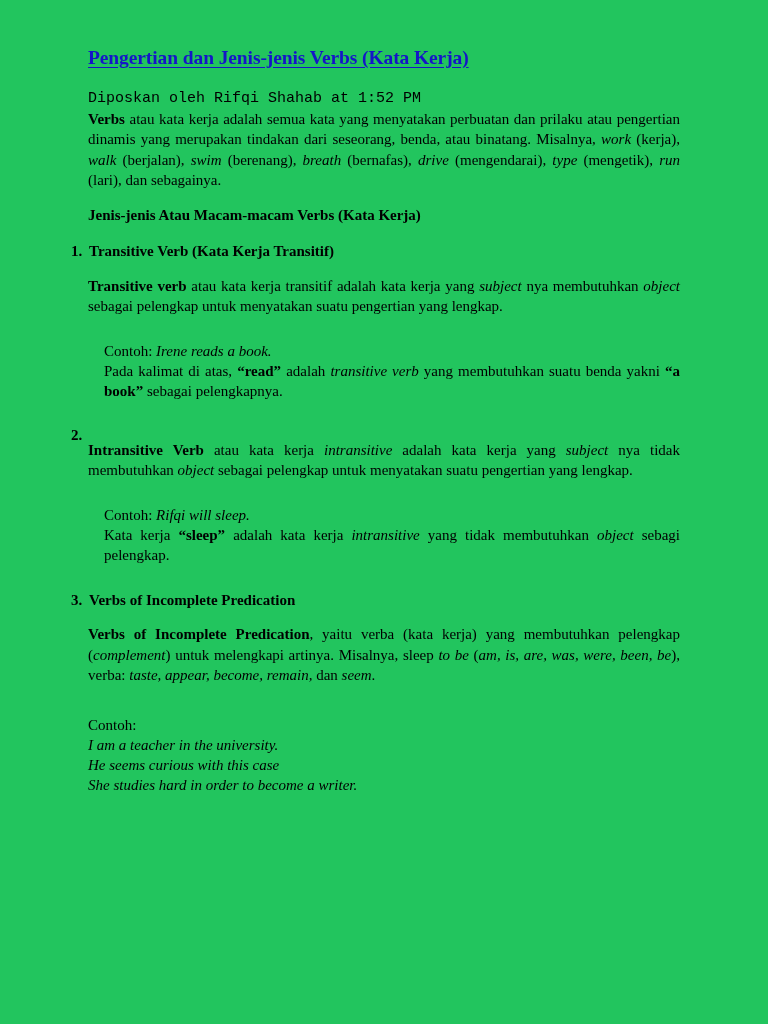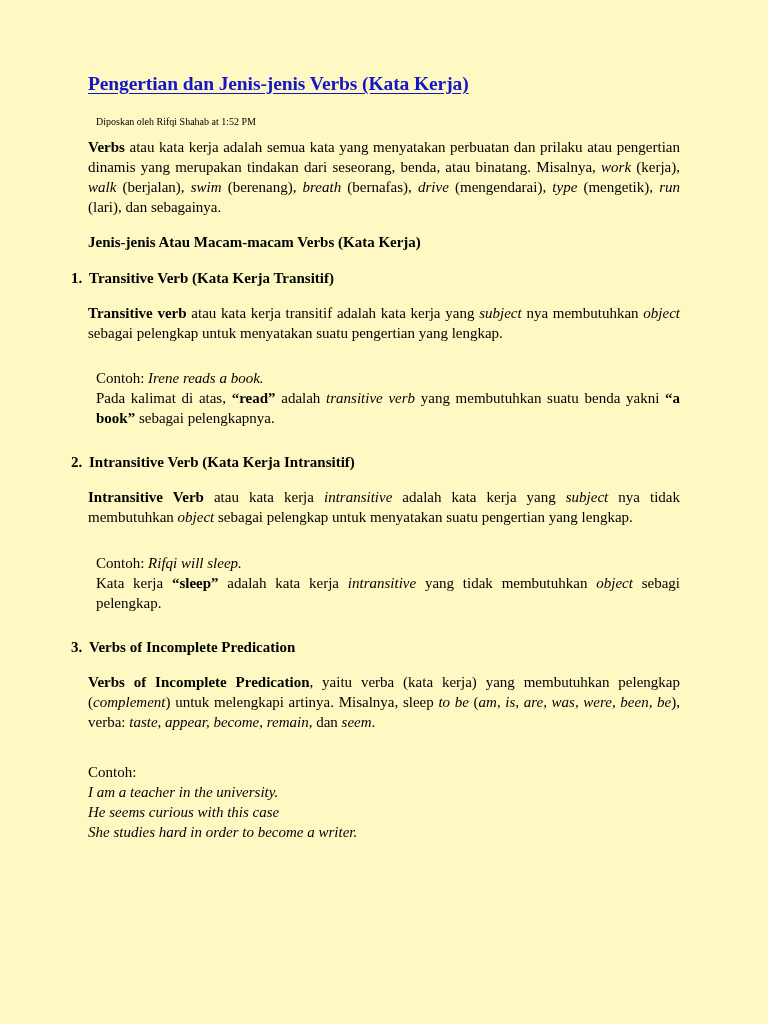--- a/index.html
+++ b/index.html
@@ -11,38 +11,39 @@
     width: 768px;
     height: 1024px;
     font-family: "Liberation Serif", "DejaVu Serif", serif;
     color: #000000;
     overflow: hidden;
   }
   .page {
     position: relative;
     width: 768px;
     height: 1024px;
-    background: #fef9c3;
+    background: #22c55e;
     box-sizing: border-box;
-    padding: 72px 88px 0 88px;
+    padding: 46px 88px 0 88px;
   }
   .doc-title {
     font-size: 19.5px;
     font-weight: bold;
     color: #1515C8;
     text-decoration: underline;
     text-underline-offset: 3px;
     margin: 0 0 20px 0;
     letter-spacing: -0.1px;
     line-height: 1.2;
   }
   .meta-line {
-    font-size: 10px;
+    font-size: 15px;
     line-height: 1.33;
-    margin: 8px;
+    margin: 0;
+    font-family: Liberation Mono, monospace;
   }
   .sub-head {
     font-size: 15px;
     font-weight: bold;
     line-height: 1.33;
     margin: 0 0 16px 0;
   }
   .body-par {
     font-size: 15px;
     line-height: 1.34;
@@ -62,21 +63,21 @@
   }
   .numbered .num {
     position: absolute;
     left: 0;
     top: 0;
   }
   .contoh-block {
     font-size: 15px;
     line-height: 1.34;
     text-align: justify;
-    margin: 0 0 16px 8px;
+    margin: 0 0 16px 16px;
   }
   .contoh-lines {
     font-size: 15px;
     line-height: 1.34;
     margin: 0;
   }
   .gap-sm { height: 9px; }
   .gap-md { height: 14px; }
   i { font-style: italic; }
   .bi { font-weight: bold; }
@@ -97,21 +98,21 @@
   <p class="section-head numbered"><span class="num">1.</span><span>Transitive Verb (Kata Kerja Transitif)</span></p>
 
   <p class="body-par"><span class="bi">Transitive verb</span><span> atau kata kerja transitif adalah kata kerja yang </span><i>subject</i><span> nya membutuhkan </span><i>object</i><span> sebagai pelengkap untuk menyatakan suatu pengertian yang lengkap.</span></p>
 
   <div class="gap-sm"></div>
 
   <p class="contoh-block"><span>Contoh: </span><i>Irene reads a book.</i><br><span>Pada kalimat di atas, </span><span class="bi">“read”</span><span> adalah </span><i>transitive verb</i><span> yang membutuhkan suatu benda yakni </span><span class="bi">“a book”</span><span> sebagai pelengkapnya.</span></p>
 
   <div class="gap-sm"></div>
 
-  <p class="section-head numbered"><span class="num">2.</span><span>Intransitive Verb (Kata Kerja Intransitif)</span></p>
+  <p class="section-head numbered"><span class="num">2.</span></p>
 
   <p class="body-par"><span class="bi">Intransitive Verb</span><span> atau kata kerja </span><i>intransitive</i><span> adalah kata kerja yang </span><i>subject</i><span> nya tidak membutuhkan </span><i>object</i><span> sebagai pelengkap untuk menyatakan suatu pengertian yang lengkap.</span></p>
 
   <div class="gap-sm"></div>
 
   <p class="contoh-block"><span>Contoh: </span><i>Rifqi will sleep.</i><br><span>Kata kerja </span><span class="bi">“sleep”</span><span> adalah kata kerja </span><i>intransitive</i><span> yang tidak membutuhkan </span><i>object</i><span> sebagi pelengkap.</span></p>
 
   <div class="gap-sm"></div>
 
   <p class="section-head numbered"><span class="num">3.</span><span>Verbs of Incomplete Predication</span></p>

